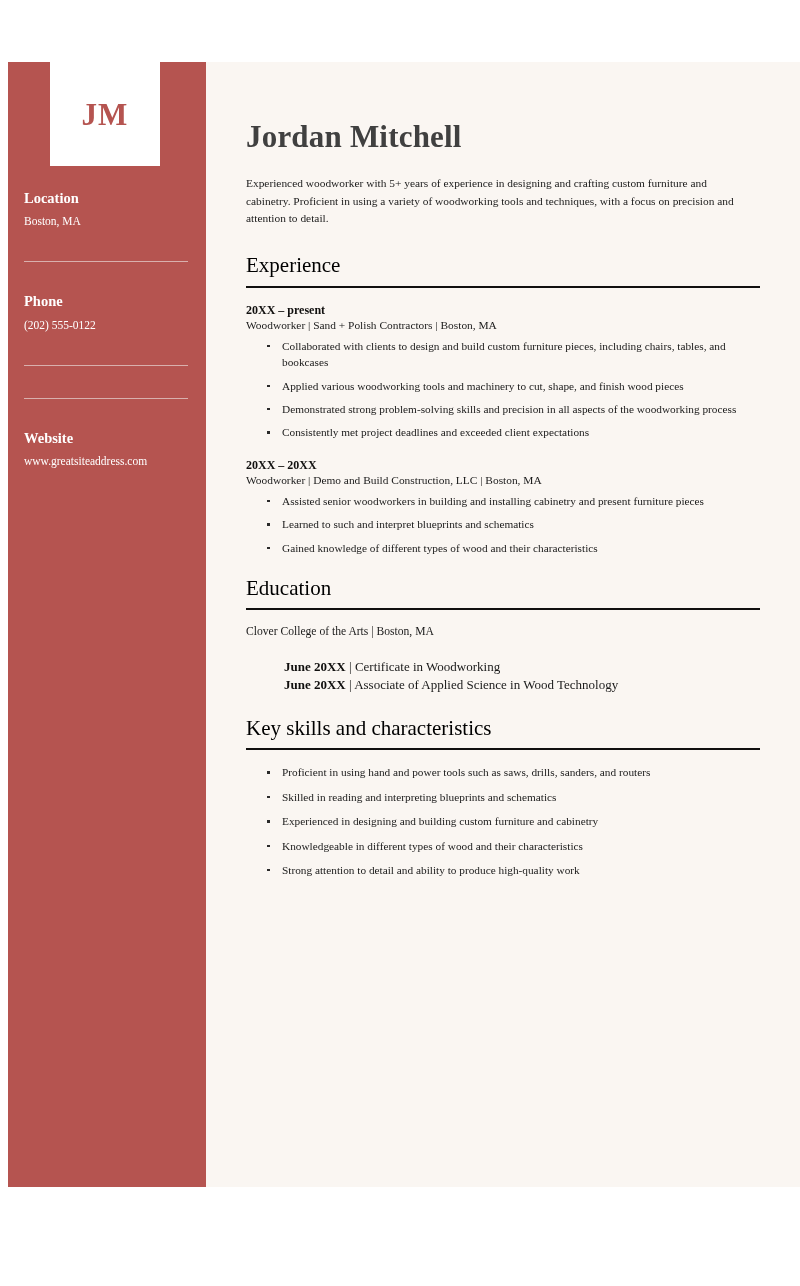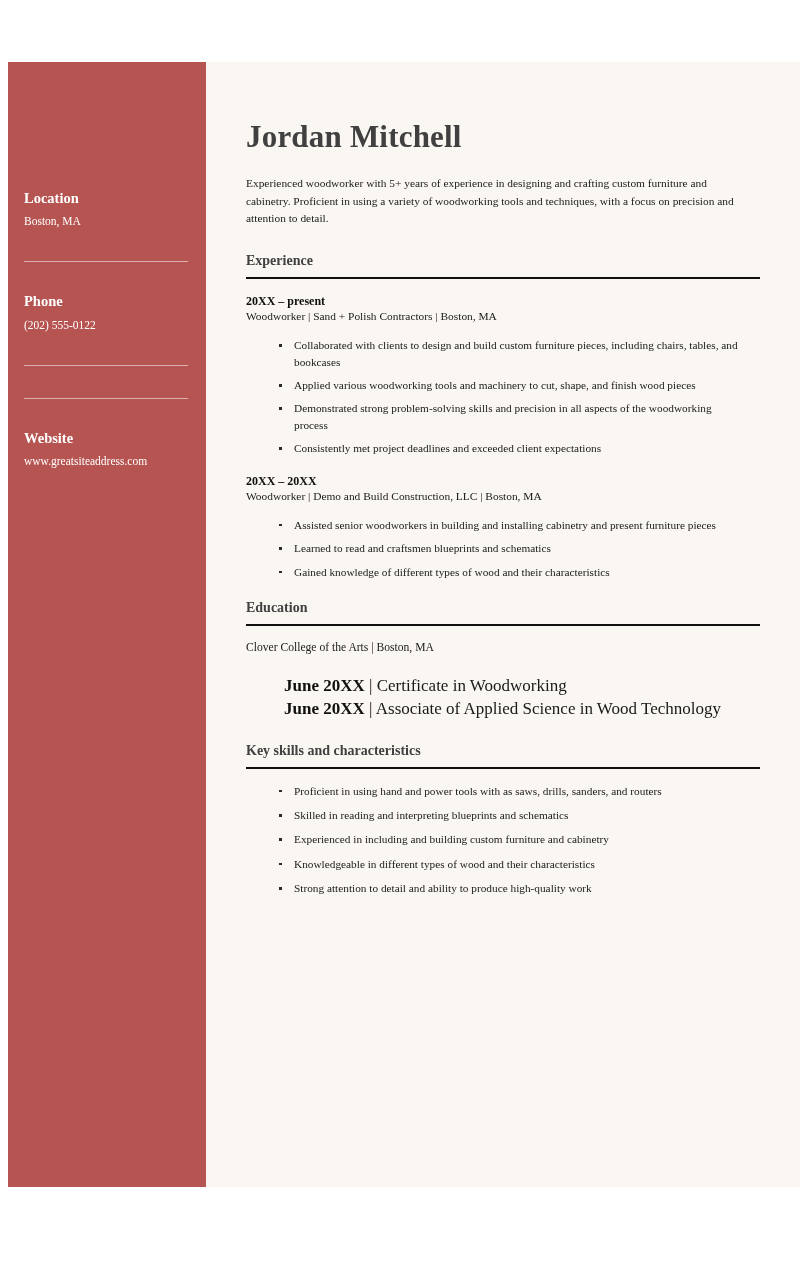--- a/index.html
+++ b/index.html
@@ -105,23 +105,23 @@
     color: #1a1a1a;
     line-height: 1.53;
     margin: 0 0 26px 0;
     max-width: 500px;
   }
 
   .section {
     margin-bottom: 0;
   }
   .section-heading {
-    font-size: 14px;
-    font-weight: bold;
-    color: #404040;
+    font-size: 21px;
+    font-weight: normal;
+    color: #000000;
     line-height: 1.2;
     margin: 0 0 7px 0;
   }
   .section-rule {
     height: 2px;
     background: #11100f;
     width: 100%;
     margin-bottom: 14px;
   }
 
@@ -136,21 +136,21 @@
   }
   .job-title {
     font-size: 11.4px;
     color: #1a1a1a;
     line-height: 1.4;
     margin-bottom: 4px;
   }
 
   ul.bullets {
     list-style: none;
-    margin: 12px;
+    margin: 0;
     padding: 0 0 0 20px;
   }
   ul.bullets li {
     position: relative;
     font-size: 11.3px;
     color: #1a1a1a;
     line-height: 1.45;
     padding-left: 16px;
     margin-bottom: 7px;
     max-width: 492px;
@@ -168,40 +168,43 @@
   .edu-school {
     font-size: 11.6px;
     color: #1a1a1a;
     line-height: 1.4;
     margin-bottom: 18px;
   }
   .edu-degrees {
     padding-left: 38px;
   }
   .edu-degree {
-    font-size: 17px;
+    font-size: 13px;
     color: #1a1a1a;
     line-height: 1.38;
     font-family: Liberation Serif, serif;
   }
   .edu-degree b {
     font-weight: bold;
     color: #11100f;
   }
 
   .skills-section { margin-top: 22px; }
   .education-section { margin-top: 20px; }
   .skills-section ul.bullets li { margin-bottom: 8px; }
 </style>
 </head>
 <body>
 
 <div class="resume-page">
 
   <aside class="sidebar">
+    <div class="monogram-box">
+      <span class="monogram-text">JM</span>
+    </div>
 
     <div class="contact-list">
 
       <div class="contact-block">
         <div class="contact-label">Location</div>
         <div class="contact-value">Boston, MA</div>
       </div>
       <div class="contact-divider"></div>
 
       <div class="contact-block">
@@ -239,21 +242,21 @@
             <li>Demonstrated strong problem-solving skills and precision in all aspects of the woodworking process</li>
             <li>Consistently met project deadlines and exceeded client expectations</li>
           </ul>
         </div>
 
         <div class="job">
           <div class="job-date">20XX – 20XX</div>
           <div class="job-title">Woodworker | Demo and Build Construction, LLC | Boston, MA</div>
           <ul class="bullets">
             <li>Assisted senior woodworkers in building and installing cabinetry and present furniture pieces</li>
-            <li>Learned to read and craftsmen blueprints and schematics</li>
+            <li>Learned to such and interpret blueprints and schematics</li>
             <li>Gained knowledge of different types of wood and their characteristics</li>
           </ul>
         </div>
       </section>
 
       <section class="section education-section">
         <h2 class="section-heading">Education</h2>
         <div class="section-rule"></div>
         <div class="edu-school">Clover College of the Arts | Boston, MA</div>
         <div class="edu-degrees">
@@ -263,23 +266,23 @@
           <div class="edu-degree">
             <b>June 20XX</b><span> | </span><span>Associate of Applied Science in Wood Technology</span>
           </div>
         </div>
       </section>
 
       <section class="section skills-section">
         <h2 class="section-heading">Key skills and characteristics</h2>
         <div class="section-rule"></div>
         <ul class="bullets">
-          <li>Proficient in using hand and power tools with as saws, drills, sanders, and routers</li>
+          <li>Proficient in using hand and power tools such as saws, drills, sanders, and routers</li>
           <li>Skilled in reading and interpreting blueprints and schematics</li>
-          <li>Experienced in including and building custom furniture and cabinetry</li>
+          <li>Experienced in designing and building custom furniture and cabinetry</li>
           <li>Knowledgeable in different types of wood and their characteristics</li>
           <li>Strong attention to detail and ability to produce high-quality work</li>
         </ul>
       </section>
 
     </div>
   </main>
 
 </div>
 

